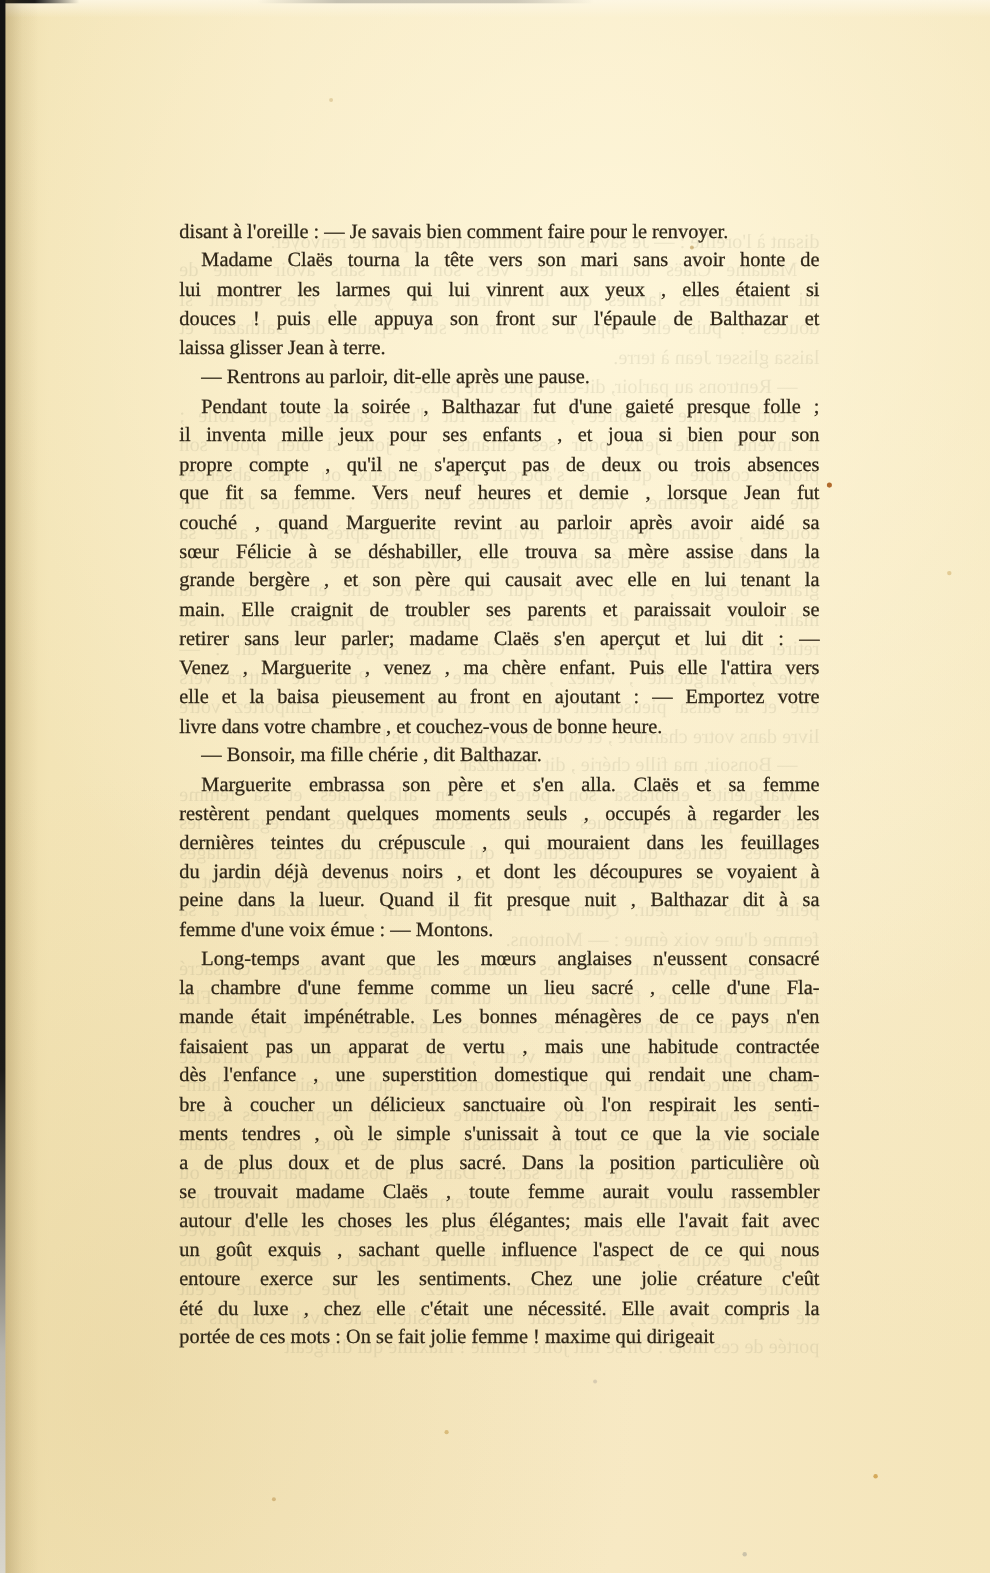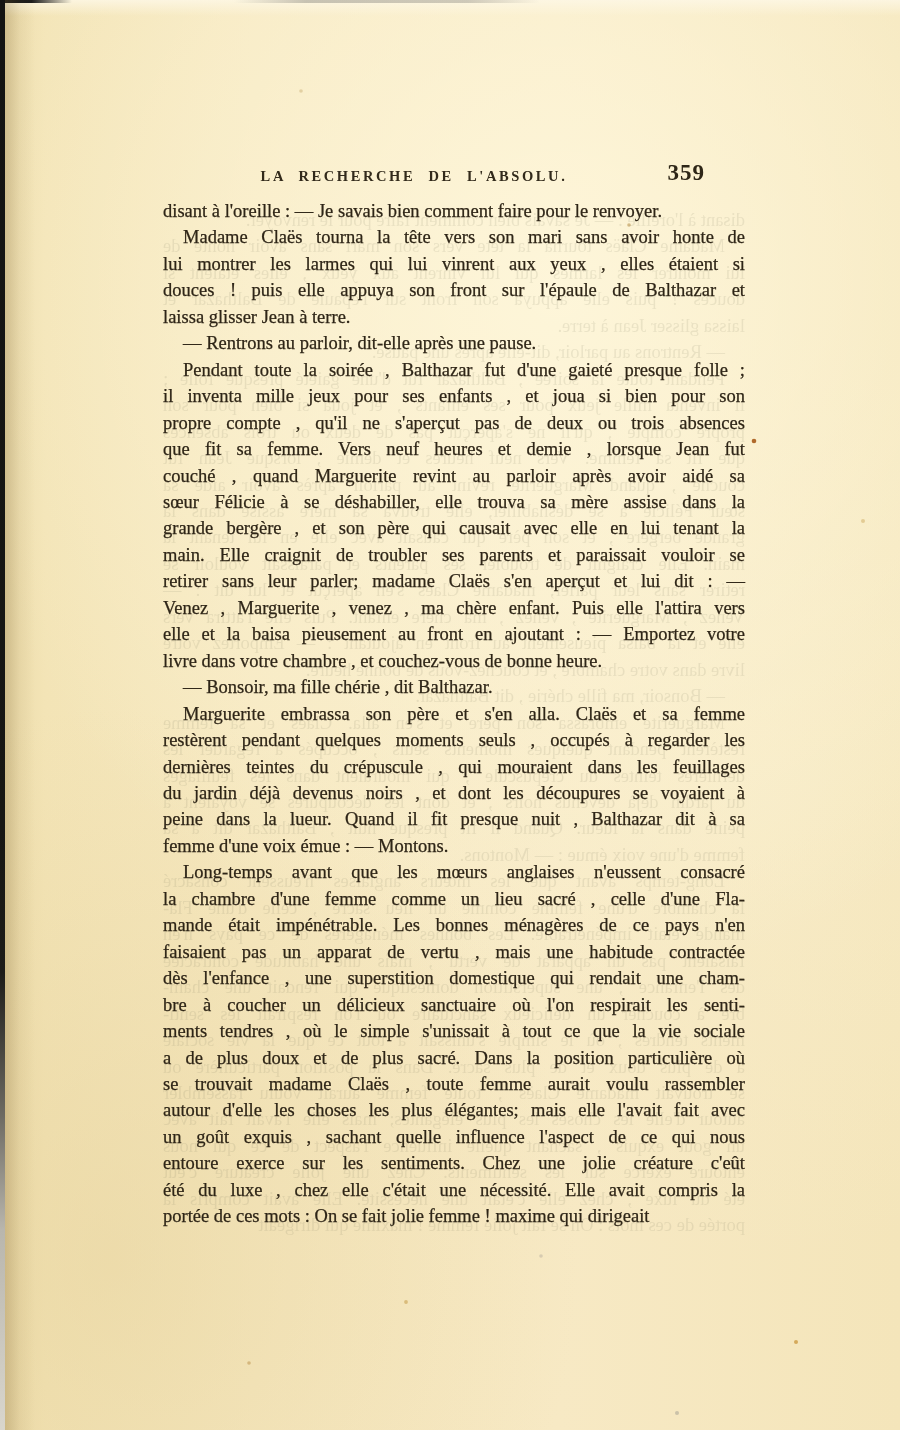--- a/index.html
+++ b/index.html
@@ -144,24 +144,20 @@
       <div class="line">ments tendres , où le simple s'unissait à tout ce que la vie sociale</div>
       <div class="line">a de plus doux et de plus sacré. Dans la position particulière où</div>
       <div class="line">se trouvait madame Claës , toute femme aurait voulu rassembler</div>
       <div class="line">autour d'elle les choses les plus élégantes; mais elle l'avait fait avec</div>
       <div class="line">un goût exquis , sachant quelle influence l'aspect de ce qui nous</div>
       <div class="line">entoure exerce sur les sentiments. Chez une jolie créature c'eût</div>
       <div class="line">été du luxe , chez elle c'était une nécessité. Elle avait compris la</div>
       <div class="line last">portée de ces mots : On se fait jolie femme ! maxime qui dirigeait</div>
     </div>
 
-  <header class="header">
-    <div class="running-title">LA RECHERCHE DE L'ABSOLU.</div>
-    <div class="page-number">359</div>
-  </header>
 
   <main class="textcol body-text" id="page-body">
       <div class="line last">disant à l'oreille : — Je savais bien comment faire pour le renvoyer.</div>
       <div class="line indent">Madame Claës tourna la tête vers son mari sans avoir honte de</div>
       <div class="line">lui montrer les larmes qui lui vinrent aux yeux , elles étaient si</div>
       <div class="line">douces ! puis elle appuya son front sur l'épaule de Balthazar et</div>
       <div class="line last">laissa glisser Jean à terre.</div>
       <div class="line indent last">— Rentrons au parloir, dit-elle après une pause.</div>
       <div class="line indent">Pendant toute la soirée , Balthazar fut d'une gaieté presque folle ;</div>
       <div class="line">il inventa mille jeux pour ses enfants , et joua si bien pour son</div>

